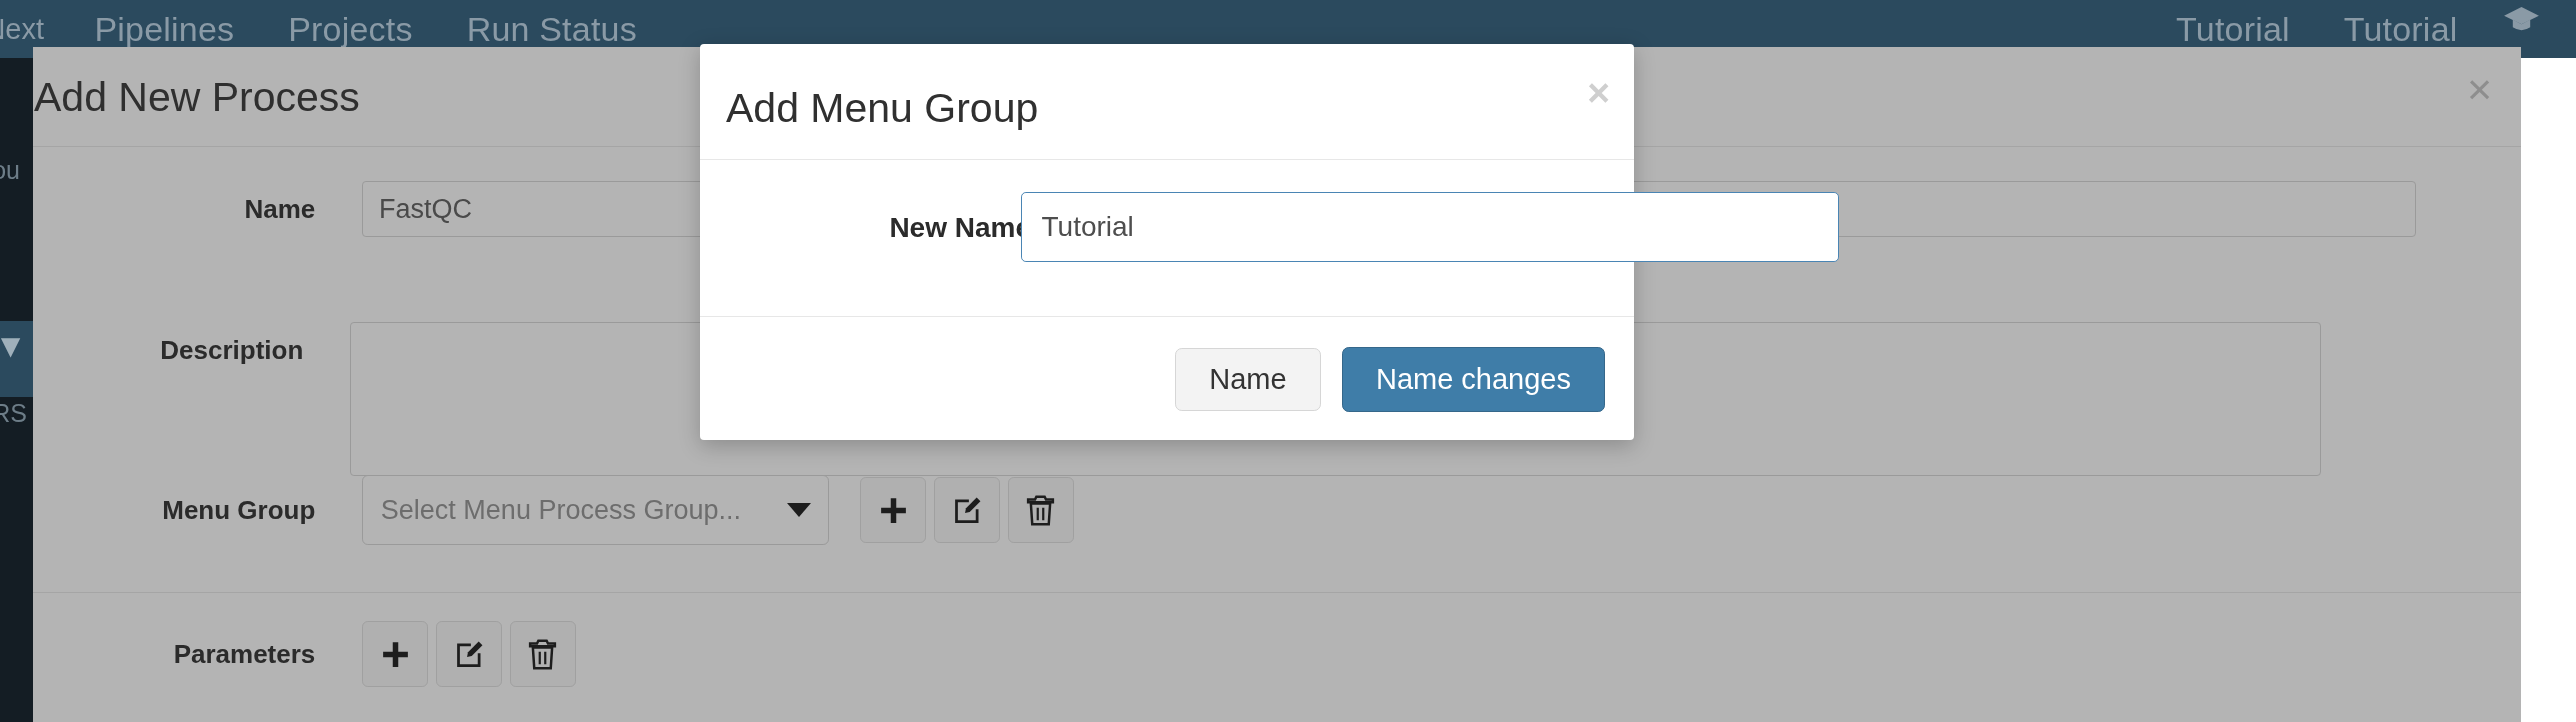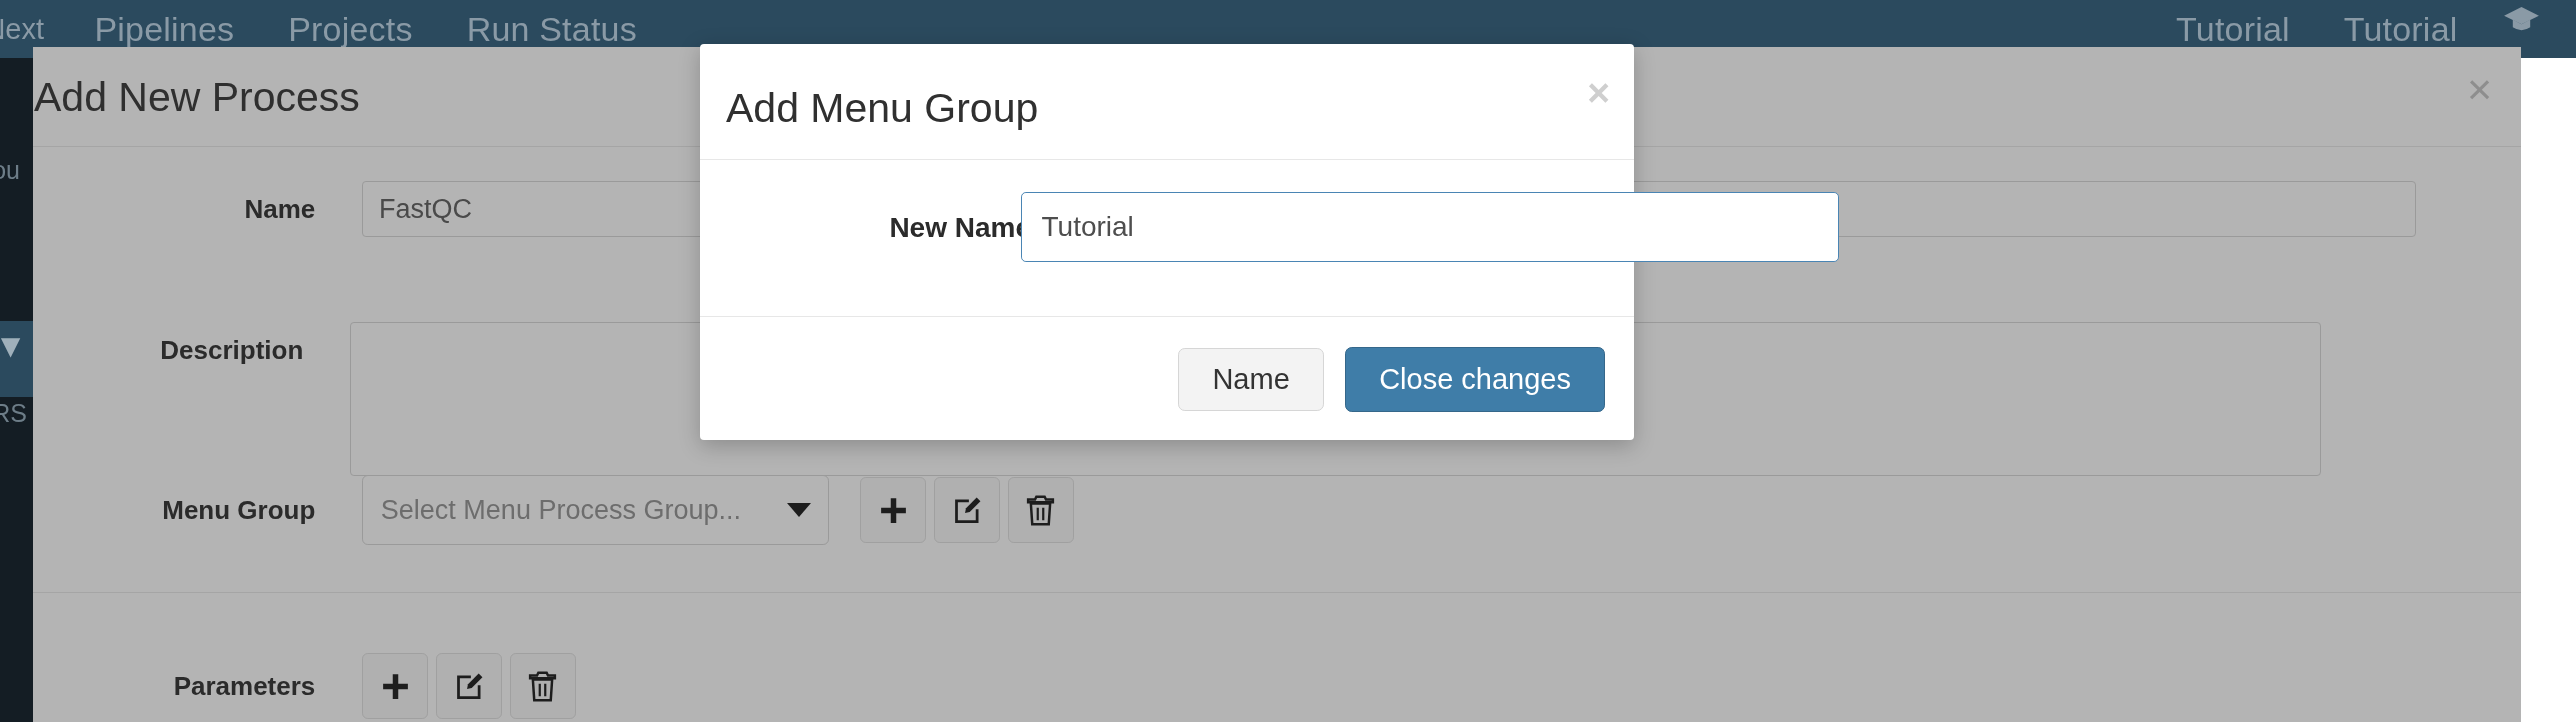--- a/index.html
+++ b/index.html
@@ -242,21 +242,21 @@
         <svg width="33" height="33" viewBox="0 0 24 24">
           <path d="M9 2h6l1 2h5v2H3V4h5zM5 7h14l-1 15H6z" fill="none" stroke="#1d1d1d" stroke-width="1.8"></path>
           <path d="M10 10v9M14 10v9" stroke="#1d1d1d" stroke-width="1.6"></path>
         </svg>
       </div>
     </div>
   </div>
 
   <div class="pm-divider" style="top:545px;"></div>
 
-  <div class="pm-row" style="left:0;top:606px;width:2036px;align-items:center;">
+  <div class="pm-row" style="left:0;top:574px;width:2036px;align-items:center;">
     <div class="pm-label" style="width:292px;margin-left:-9.7px;line-height:66px;">Parameters</div>
     <div class="btn-group" style="margin-left:47px;">
       <div class="icon-btn">
         <svg width="33" height="33" viewBox="0 0 24 24">
             <path d="M10 3h4v7h7v4h-7v7h-4v-7H3v-4h7z" fill="#1d1d1d"></path>
           </svg>
       </div>
       <div class="icon-btn">
         <svg width="33" height="33" viewBox="0 0 24 24">
           <path d="M3 4h10v2H5v13h13v-8h2v10H3z" fill="#1d1d1d"></path>
@@ -277,16 +277,16 @@
   <div id="menu-modal-header">
     <div id="menu-modal-title">Add Menu Group</div>
     <div id="menu-modal-close">×</div>
   </div>
   <div id="menu-modal-body">
     <div id="new-name-label">New Name</div>
     <input id="new-name-input" type="text" value="Tutorial" style="">
   </div>
   <div id="menu-modal-footer">
     <button class="btn" id="btn-close">Name</button>
-    <button class="btn" id="btn-save">Close changes</button>
+    <button class="btn" id="btn-save">Name changes</button>
   </div>
 </div>
 
 
 </body></html>

